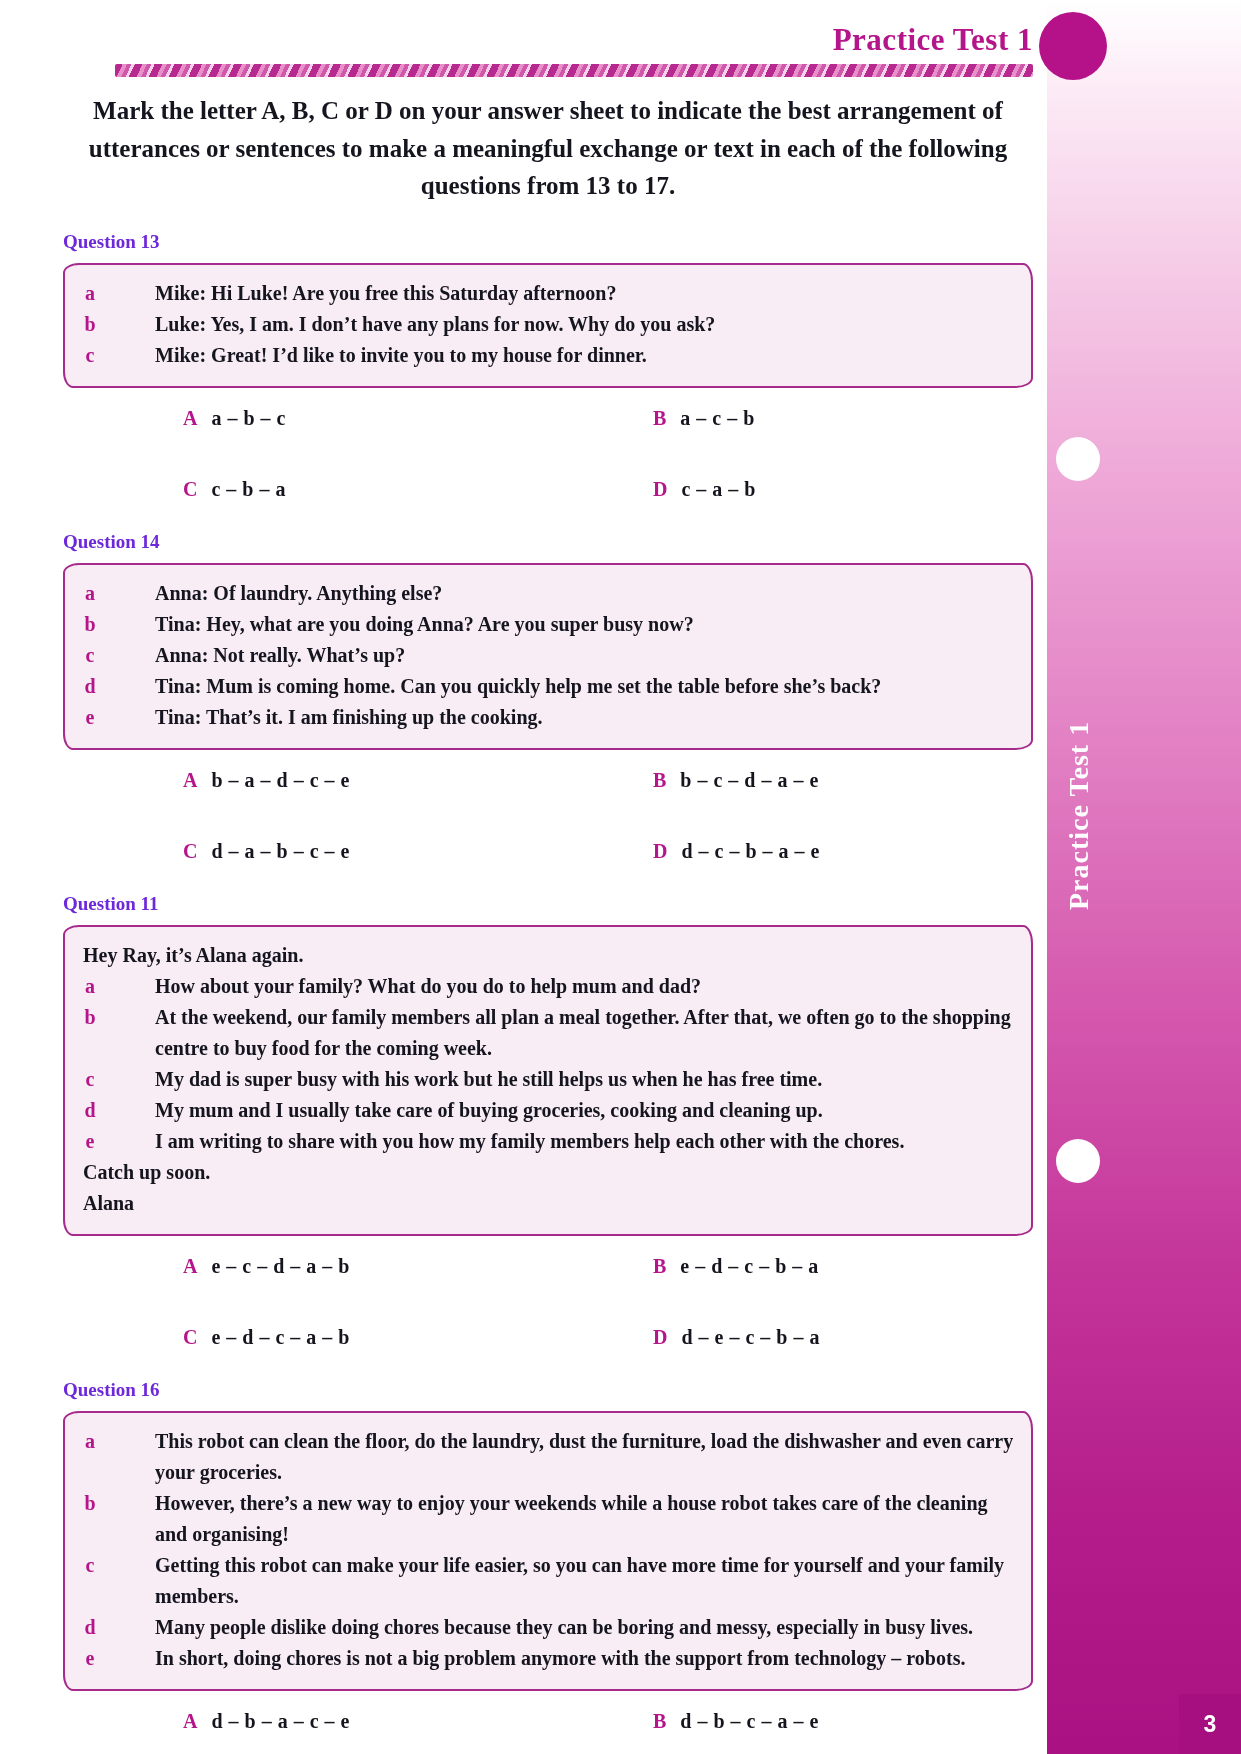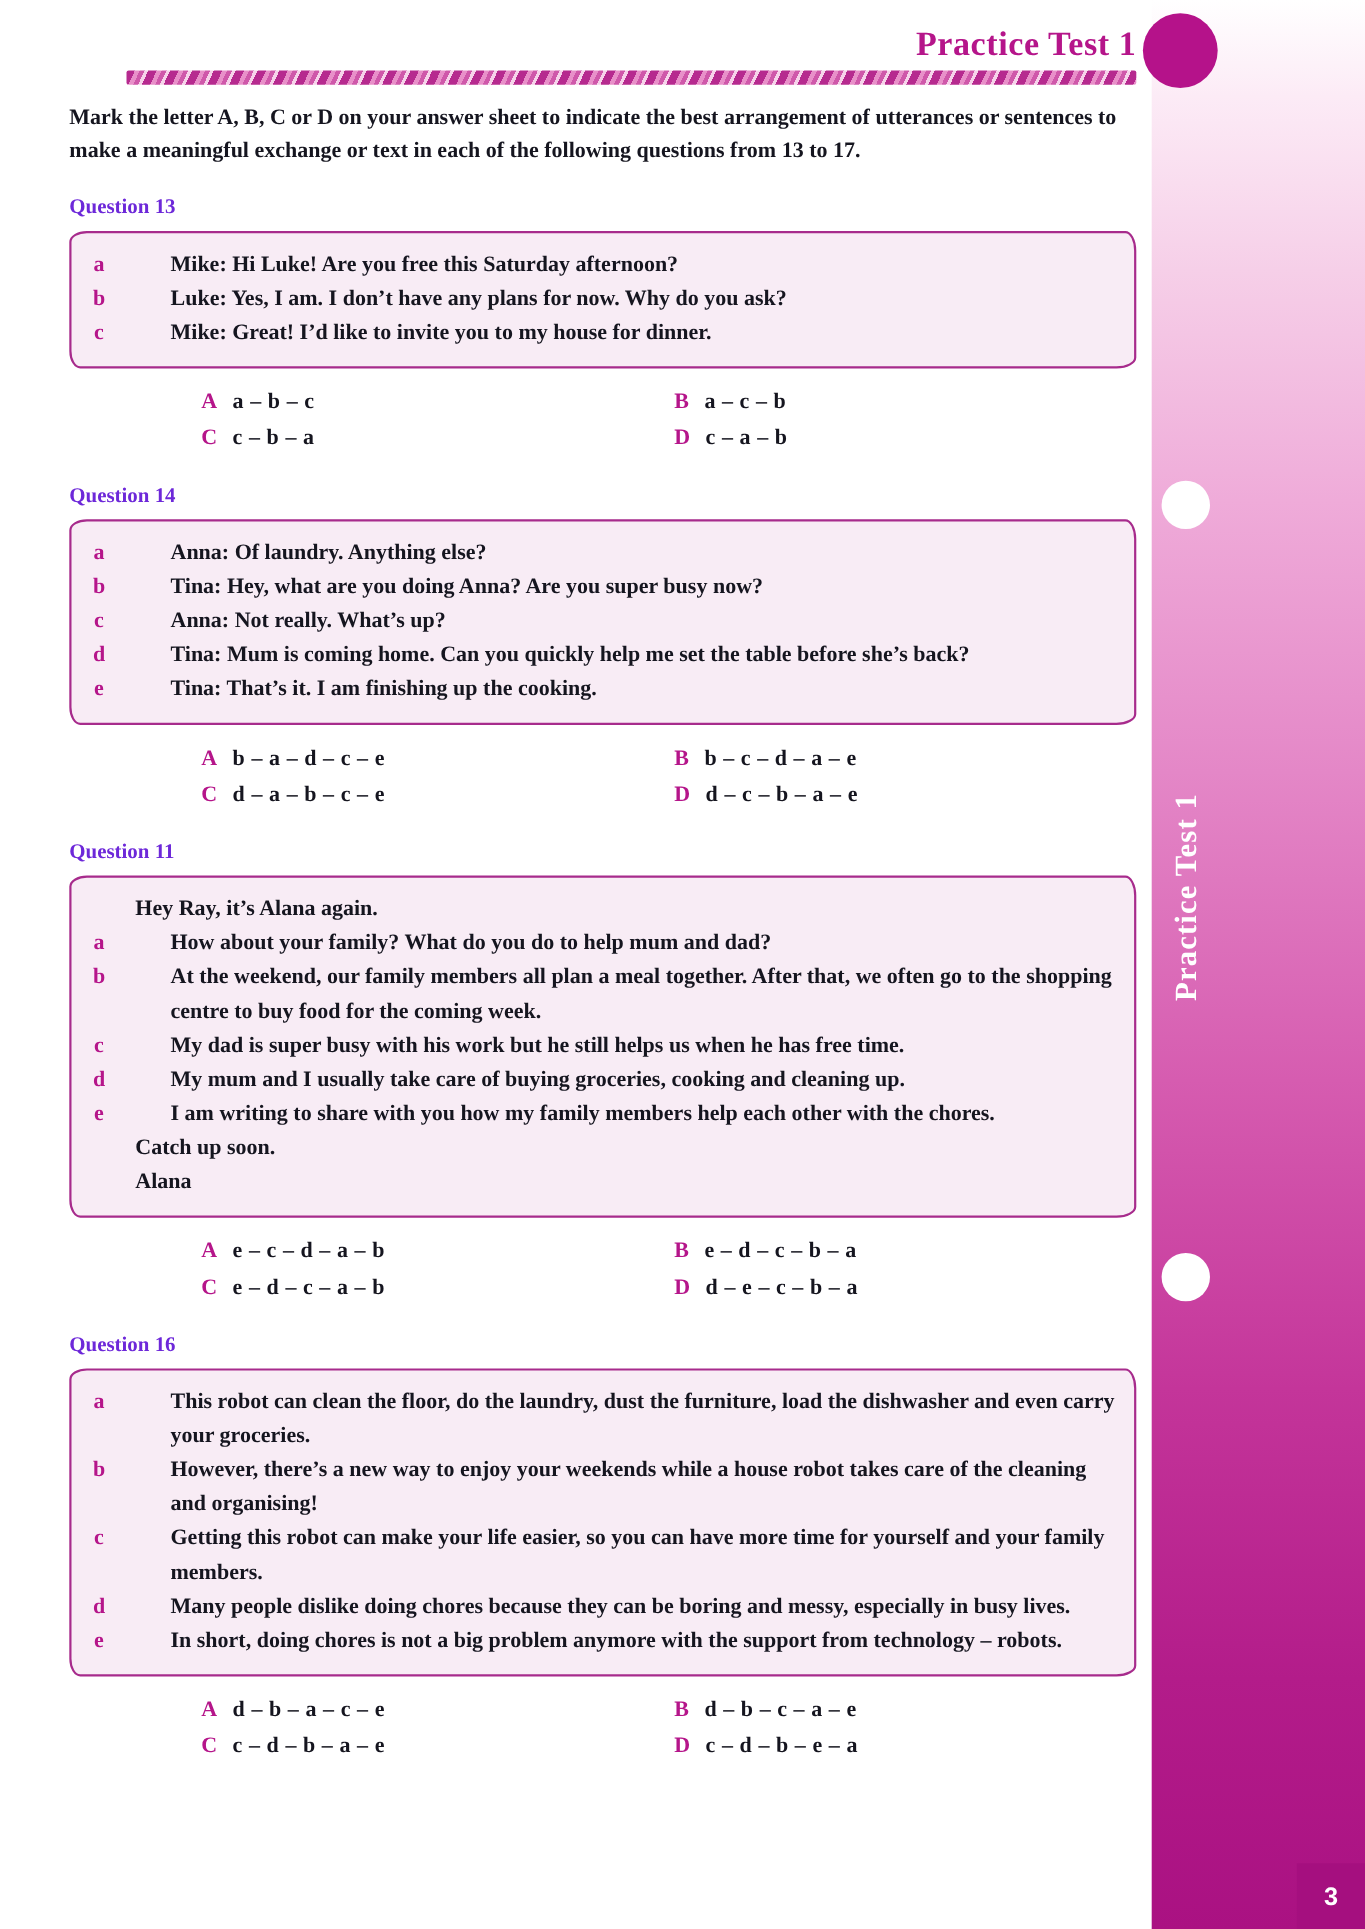--- a/index.html
+++ b/index.html
@@ -52,43 +52,43 @@
     color: #b5158a; font-size: 31px; font-weight: bold;
     text-align: right; letter-spacing: 0.5px;
   }
   .stripe-bar {
     height: 13px; margin-left: 52px; border-radius: 2px;
     background: repeating-linear-gradient(115deg,
       #b62a8f 0 7px, #e890c9 7px 11px, #cf58aa 11px 15px, #f6d3ea 15px 18px);
   }
   .instructions {
     margin: 15px 0 0 0;
-    font-size: 20px; font-weight: bold; line-height: 1.5;
+    font-size: 25px; font-weight: bold; line-height: 1.5; text-align: center;
   }
   .q-label {
     margin: 26px 0 0 0;
     font-size: 19px; font-weight: bold; color: #6d28d9;
   }
   .q-box {
     margin-top: 10px;
     background: #f8ecf5;
     border: 2.5px solid #a72b8c;
     border-radius: 16px 10px 18px 10px / 10px 18px 10px 16px;
     padding: 13px 16px 15px 14px;
     font-size: 20px; font-weight: bold; line-height: 31px;
   }
   .q-item { display: flex; }
   .q-letter { color: #b5158a; flex: 0 0 22px; text-align: center; margin-right: 6px; }
   .q-text { flex: 1; margin-left: 48px; }
-  .q-intro, .q-outro { padding-left: 4px; margin-left: 40px; }
+  .q-intro, .q-outro { padding-left: 4px; }
 
   .options {
     margin: 15px 0 0 120px;
     display: grid; grid-template-columns: 430px 1fr; row-gap: 2px;
-    font-size: 20px; font-weight: bold; line-height: 31px;
+    font-size: 20px; font-weight: bold; line-height: 31px; gap: 40px;
   }
   .opt-letter { color: #b5158a; margin-right: 14px; }
   .opt-value { color: #15151f; letter-spacing: 0.5px; }
 </style>
 </head>
 <body>
 
 <aside class="sidebar">
   <div class="circle-top"></div>
   <div class="punch punch1"></div>

